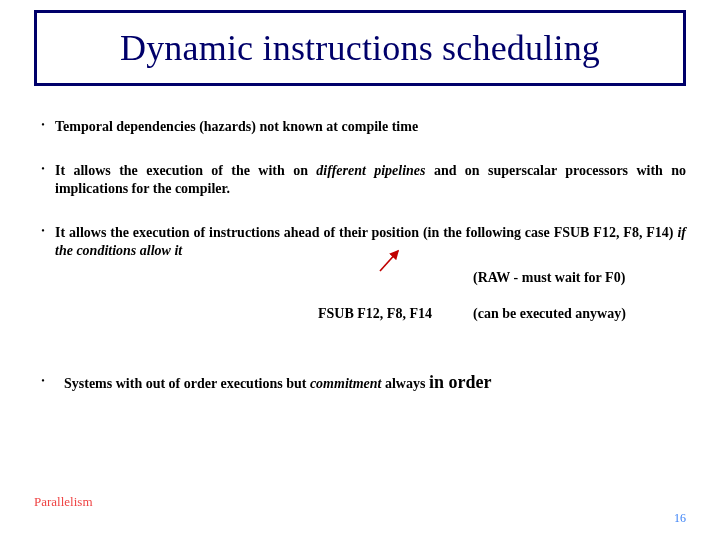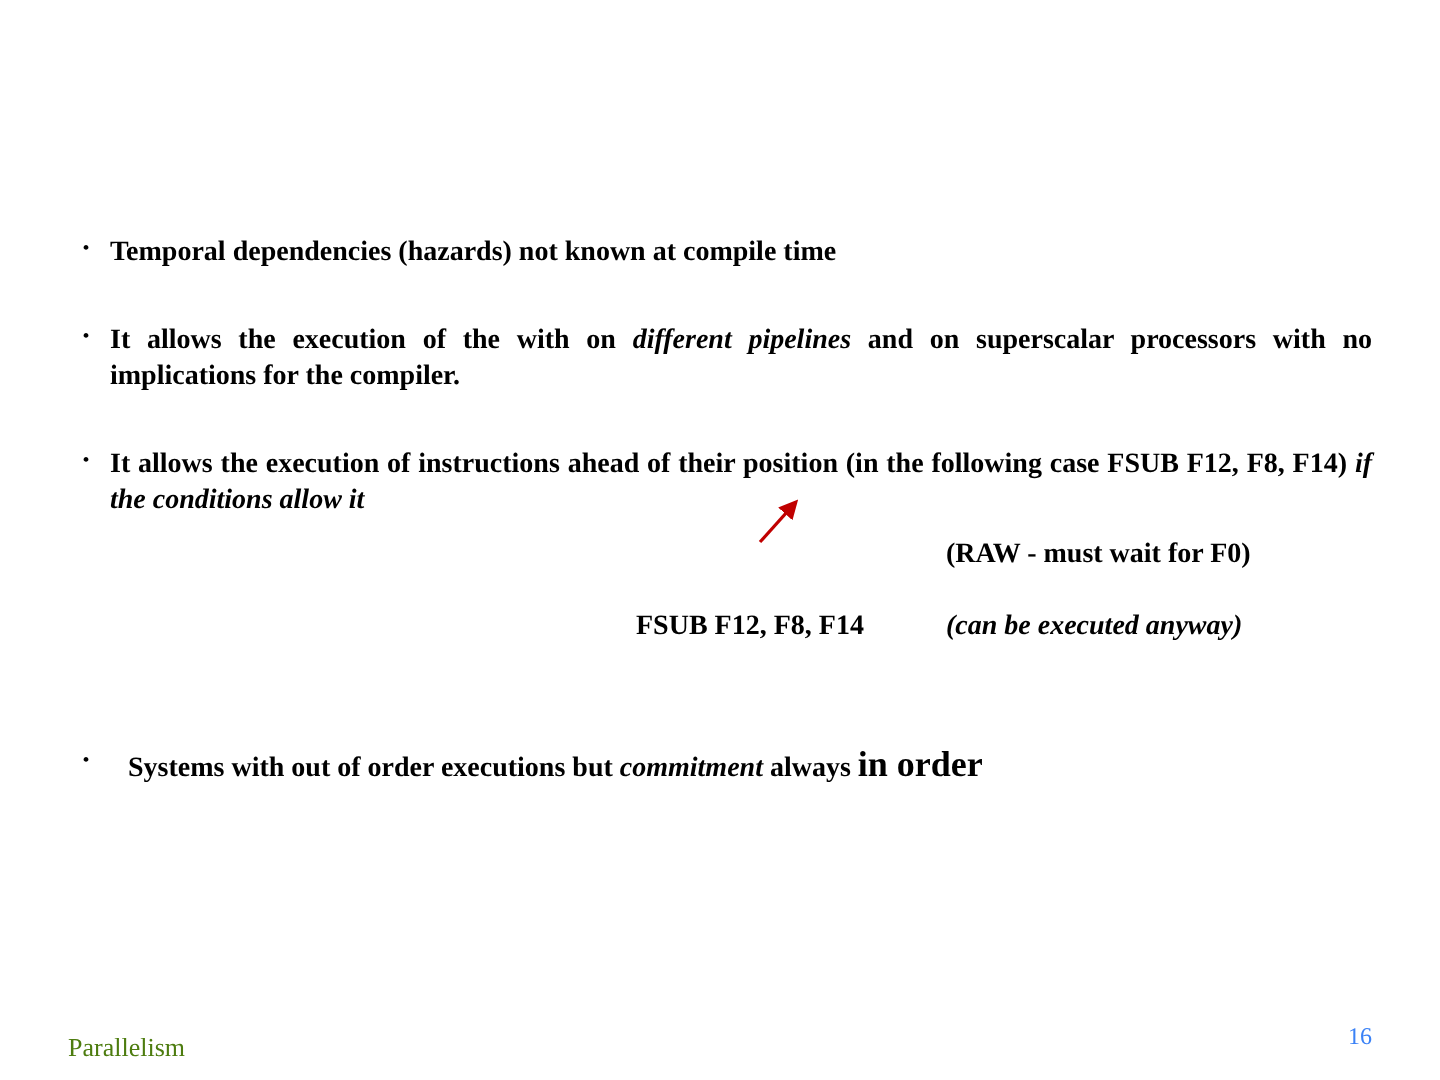--- a/index.html
+++ b/index.html
@@ -14,34 +14,37 @@
   .bullet.just .txt { text-align: justify; }
   .b3 { margin-bottom: 10px; }
   .bold { font-weight: bold; }
   .biem { font-weight: bold; font-style: italic; }
   .code-block { margin-left: 280px; width: 380px; font-size: 14px; font-weight: bold; line-height: 1.1; }
   .code-row { position: relative; height: 20px; margin-bottom: 16px; }
   .code-row:last-child { margin-bottom: 0; }
   .instr { position: absolute; left: 0; top: 0; white-space: nowrap; }
   .note { position: absolute; left: 155px; top: 0; font-weight: bold; white-space: nowrap; }
   .note .paren { font-weight: bold; }
-  .note-ital { font-style: italic; }
+  .note-ital { }
   .arrow-svg { position: absolute; pointer-events: none; }
   .bullet4 { display: flex; align-items: flex-start; margin-top: 46px; font-size: 14px; }
   .bullet4 .dot { flex: 0 0 auto; width: 10px; display: inline-block; text-align: center; margin-right: 16px; margin-top: 4px; font-size: 10px; line-height: 1; }
   .bullet4 .txt { flex: 1 1 auto; font-weight: bold; }
   .inorder { font-size: 18px; font-weight: bold; }
-  .footer-left { position: absolute; left: 34px; bottom: 8px; font-size: 13px; color: #4d7c0f; font-family: Liberation Serif, serif; }
+  .footer-left { position: absolute; left: 34px; bottom: 30px; font-size: 13px; color: #ef4444; font-family: Liberation Serif, serif; }
   .footer-right { position: absolute; right: 34px; bottom: 14px; font-size: 12px; color: #3b82f6; }
 </style>
 </head>
 <body>
 
 <div class="slide">
 
+  <div class="title-box">
+    <div class="title-text">Dynamic instructions scheduling</div>
+  </div>
 
   <div class="body">
 
     <div class="bullet">
       <span class="dot">•</span>
       <span class="txt bold">Temporal dependencies  (hazards) not known at compile time</span>
     </div>
 
     <div class="bullet just">
       <span class="dot">•</span>

